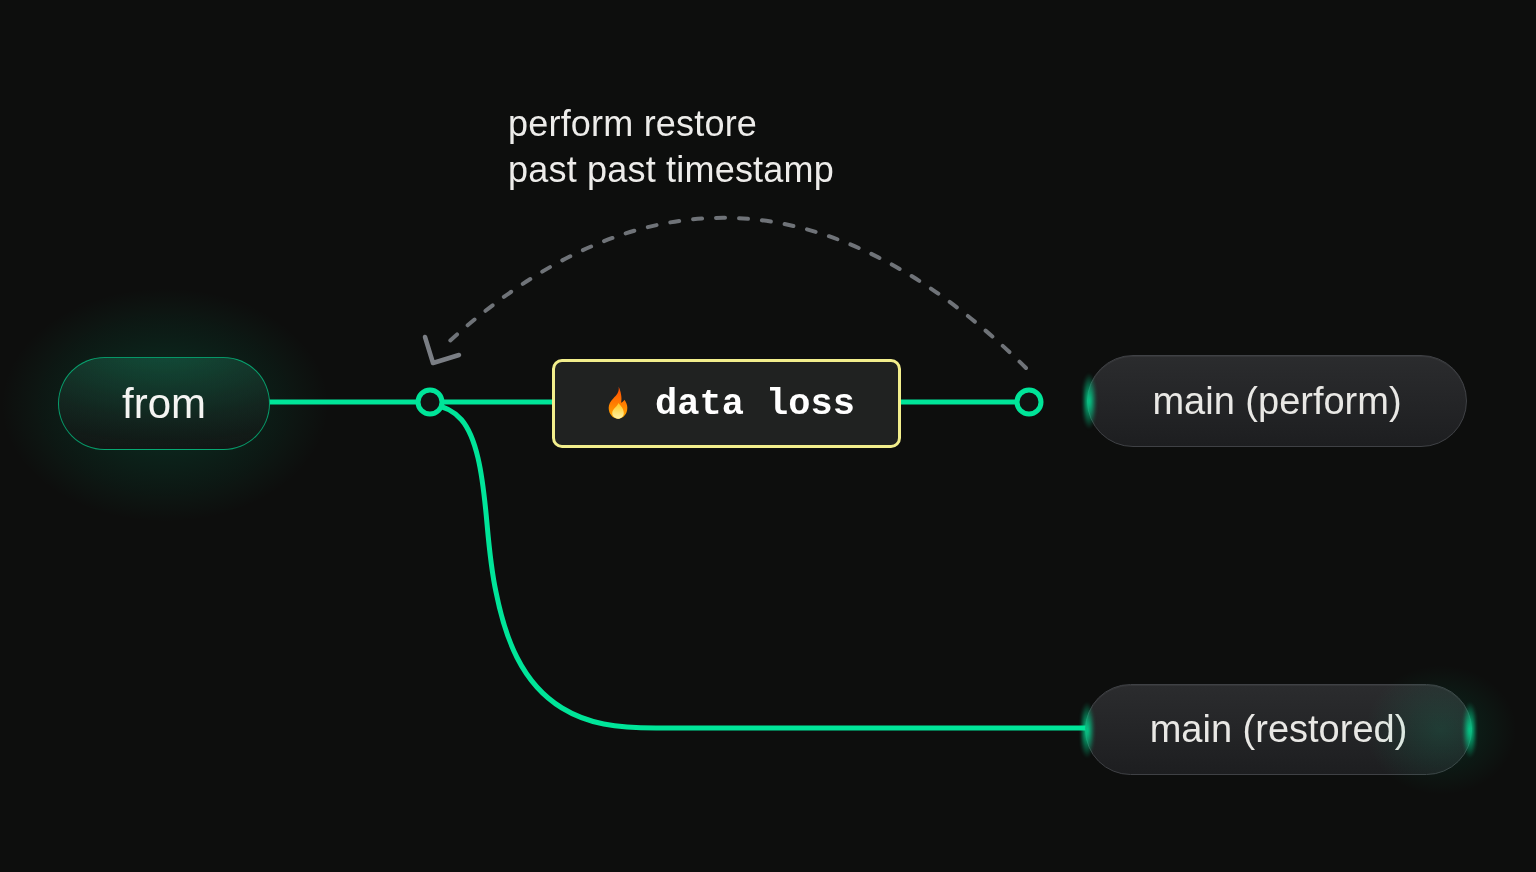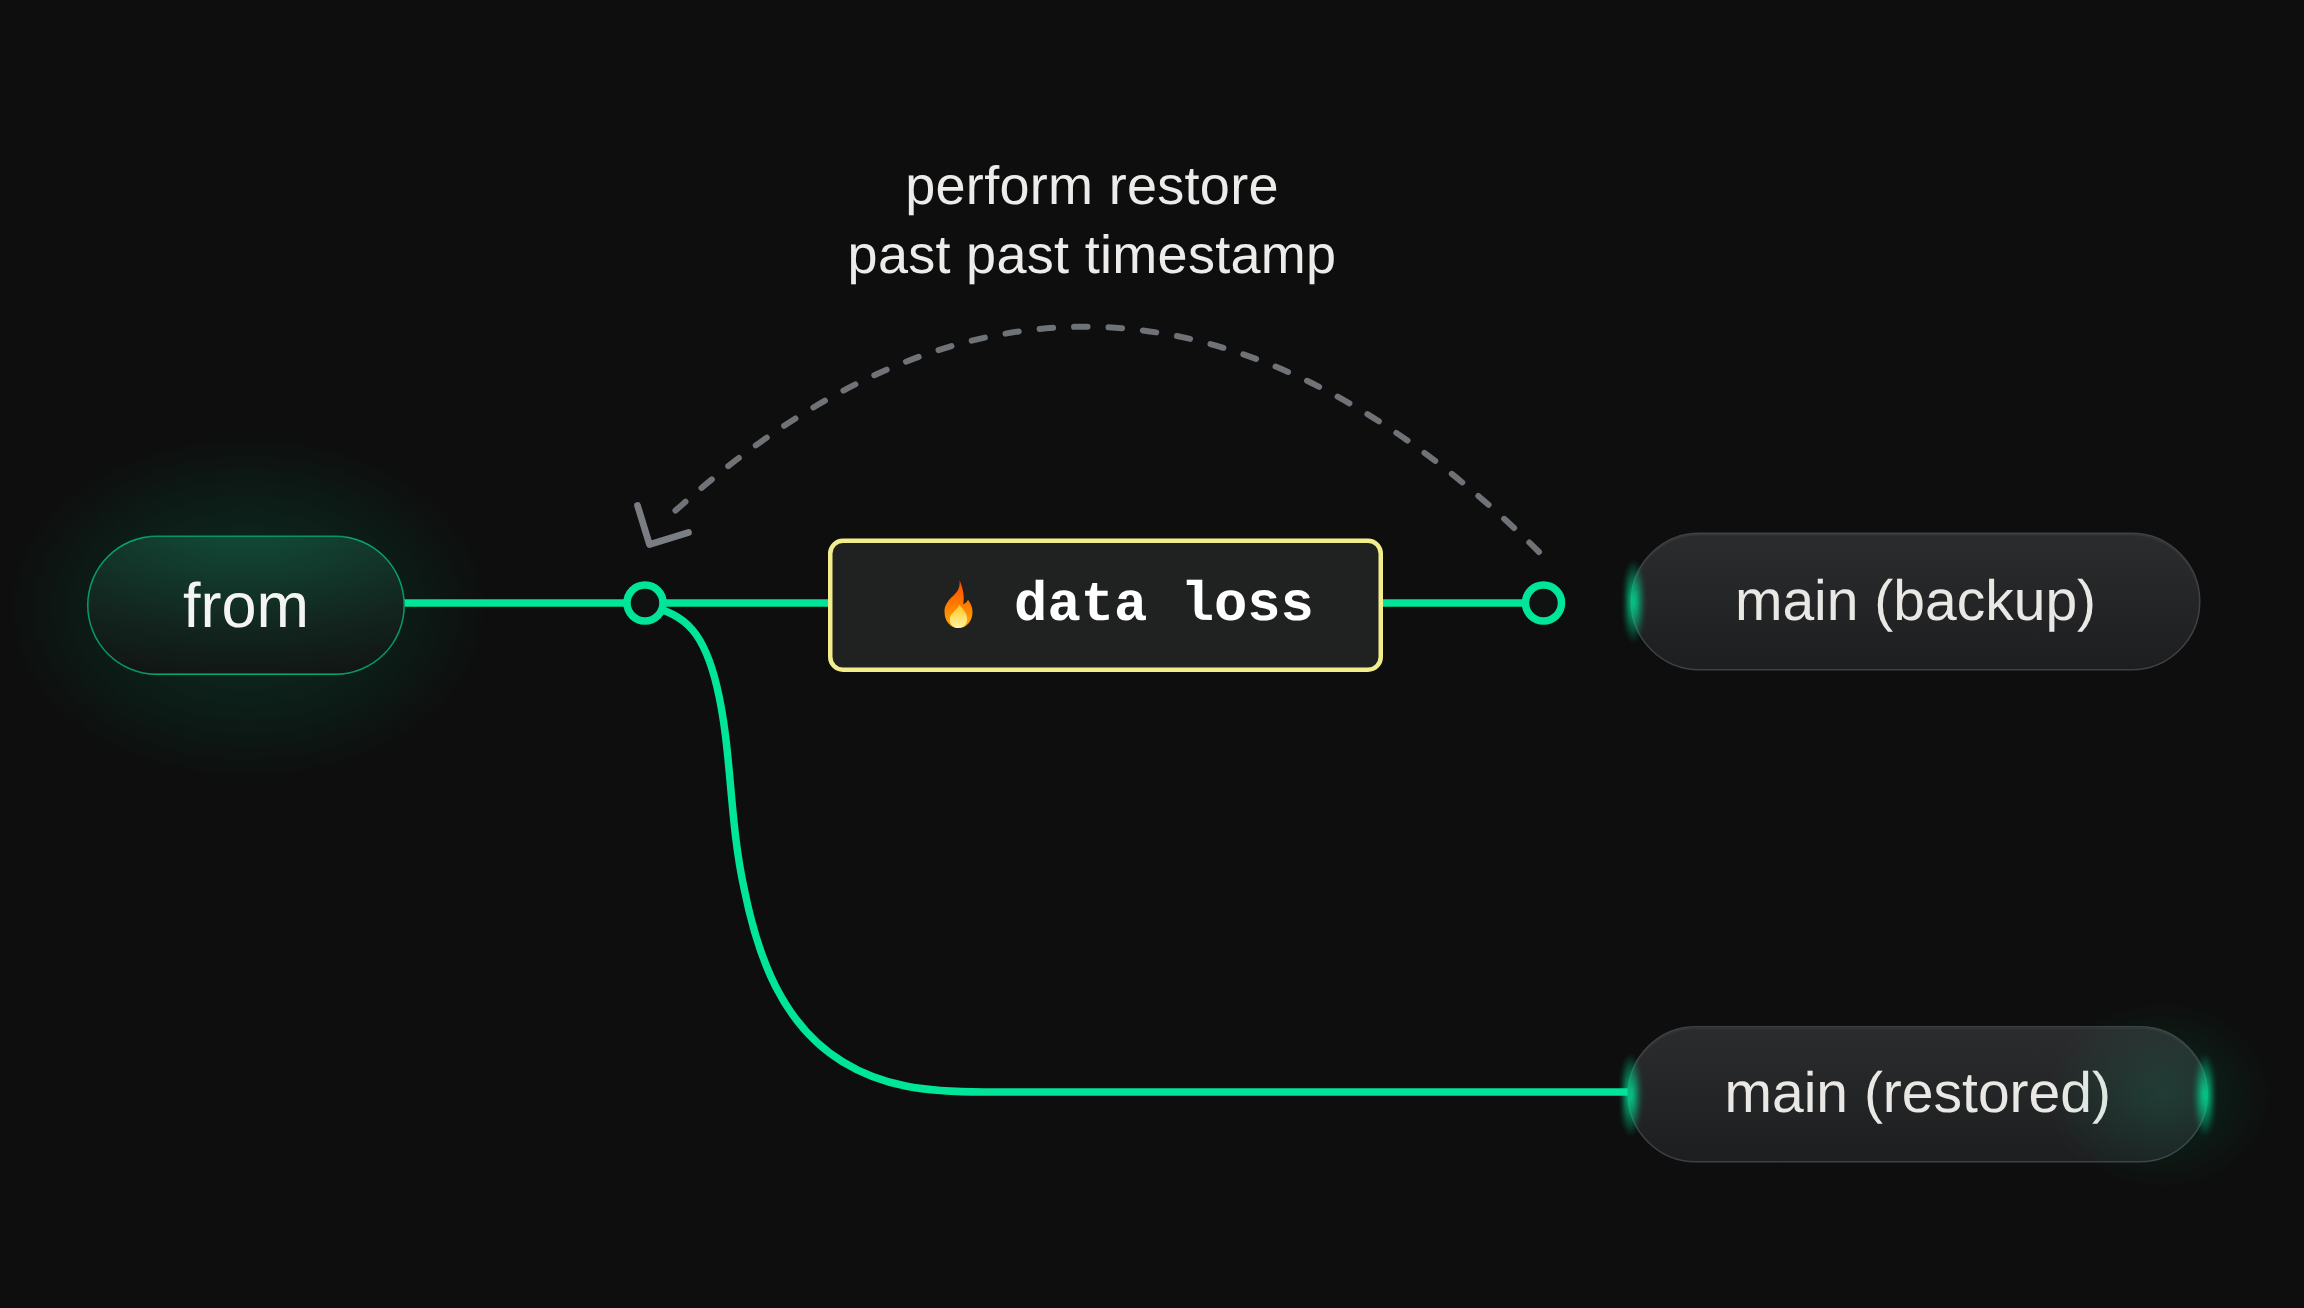--- a/index.html
+++ b/index.html
@@ -10,21 +10,21 @@
   .layer{position:absolute;left:0;top:0;width:1536px;height:872px;}
 
   
   .main-glow{
     position:absolute;left:-45px;top:255px;width:420px;height:300px;
     background:radial-gradient(closest-side,rgba(0,229,153,0.16),rgba(0,229,153,0.05) 55%,rgba(0,229,153,0) 78%);
   }
 
   .annotation{
     position:absolute;left:508px;top:101px;width:440px;
-    text-align:center;color:#edecea;font-size:36px;line-height:46px;letter-spacing:0.2px;
+    color:#edecea;font-size:36px;line-height:46px;letter-spacing:0.2px;
   }
 
   .pill{
     position:absolute;display:flex;align-items:center;justify-content:center;
     border-radius:999px;color:#e9e8e5;font-size:38px;white-space:nowrap;
   }
   .pill-plain{
     background:linear-gradient(180deg,#2b2c2e 0%,#222325 65%,#1d1e20 100%);
     border:1.5px solid #3f4145;
     box-shadow:inset 0 1px 0 rgba(255,255,255,0.05);
@@ -54,21 +54,21 @@
     background:radial-gradient(62% 50% at 62% 50%, rgba(0,229,153,0.95), rgba(0,229,153,0.28) 55%, rgba(0,229,153,0) 78%);
   }
   .haze-right{
     position:absolute;right:-75px;top:-45px;width:210px;height:180px;pointer-events:none;
     background:radial-gradient(closest-side,rgba(0,229,153,0.12),rgba(0,229,153,0) 72%);
   }
 
   .event{
     position:absolute;left:552px;top:359px;width:343px;height:83px;
     background:#202221;border:3px solid #f2ee8c;border-radius:10px;
-    display:flex;align-items:center;justify-content:center;gap:17px;padding-left:21px;
+    display:flex;align-items:center;justify-content:center;gap:17px;
   }
   .event-label{
     font-family:"Liberation Mono","DejaVu Sans Mono",monospace;
     font-weight:700;font-size:37px;color:#ffffff;letter-spacing:0px;
   }
   .flame{width:40px;height:40px;flex:0 0 auto;}
 </style>
 </head>
 <body>
 
@@ -121,21 +121,21 @@
                C21.8 12.4 20.6 6.8 18.6 2.5 Z"></path>
       <path fill="url(#fg-core)" d="M18 31.2 C15 31.2 12.8 29 12.8 26.2 C12.8 23.7 14.5 22.1 16 20.6
                C17.1 19.5 18 18.5 18.4 17.1 C19.9 19.1 23.2 21.9 23.2 26
                C23.2 28.9 21 31.2 18 31.2 Z"></path>
     </svg>
     <span class="event-label">data loss</span>
   </div>
 
   <div class="pill pill-plain pill-backup">
     <span class="cres cres-left"></span>
-    <span>main (backup)</span>
+    <span>main (perform)</span>
   </div>
 
   <div class="pill pill-plain pill-restored">
     <span class="cres cres-left"></span>
     <span class="cres cres-right"></span>
     <span class="haze-right"></span>
     <span>main (restored)</span>
   </div>
 
 </div>

